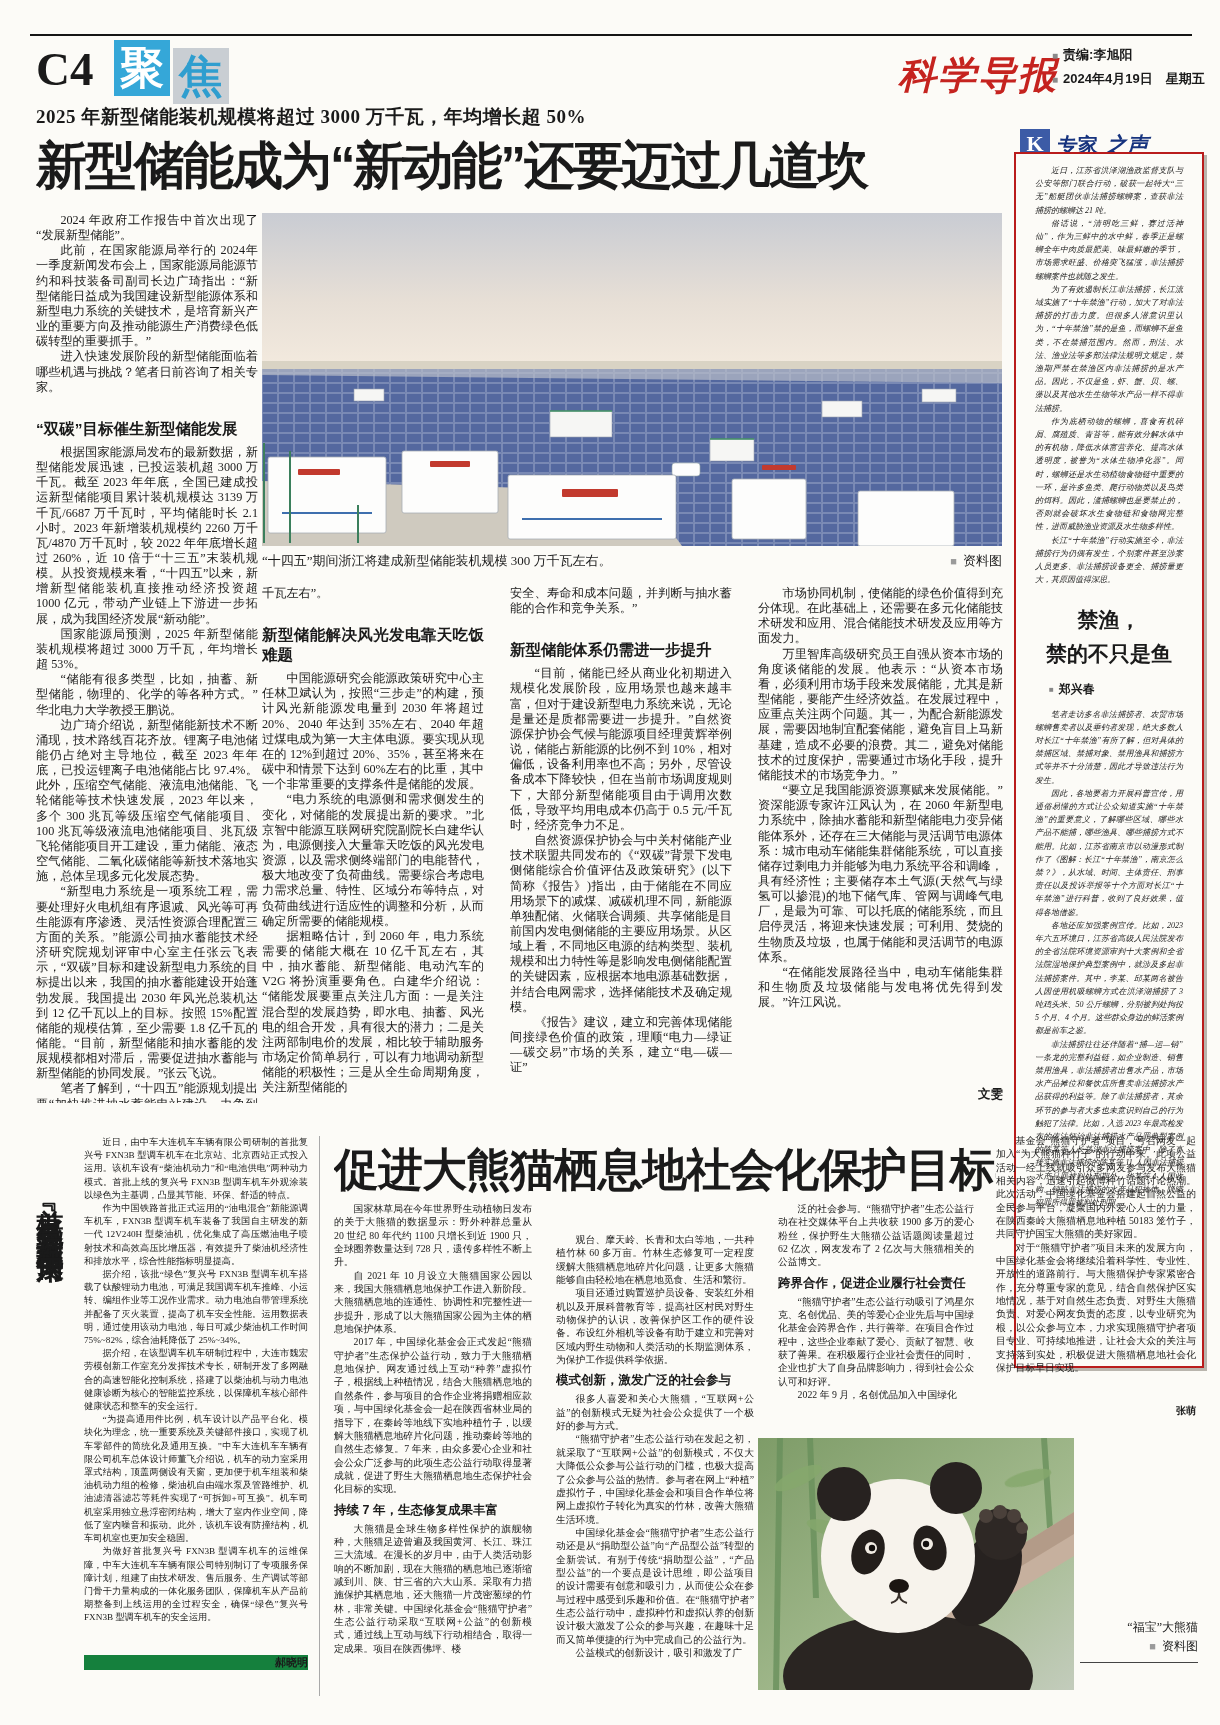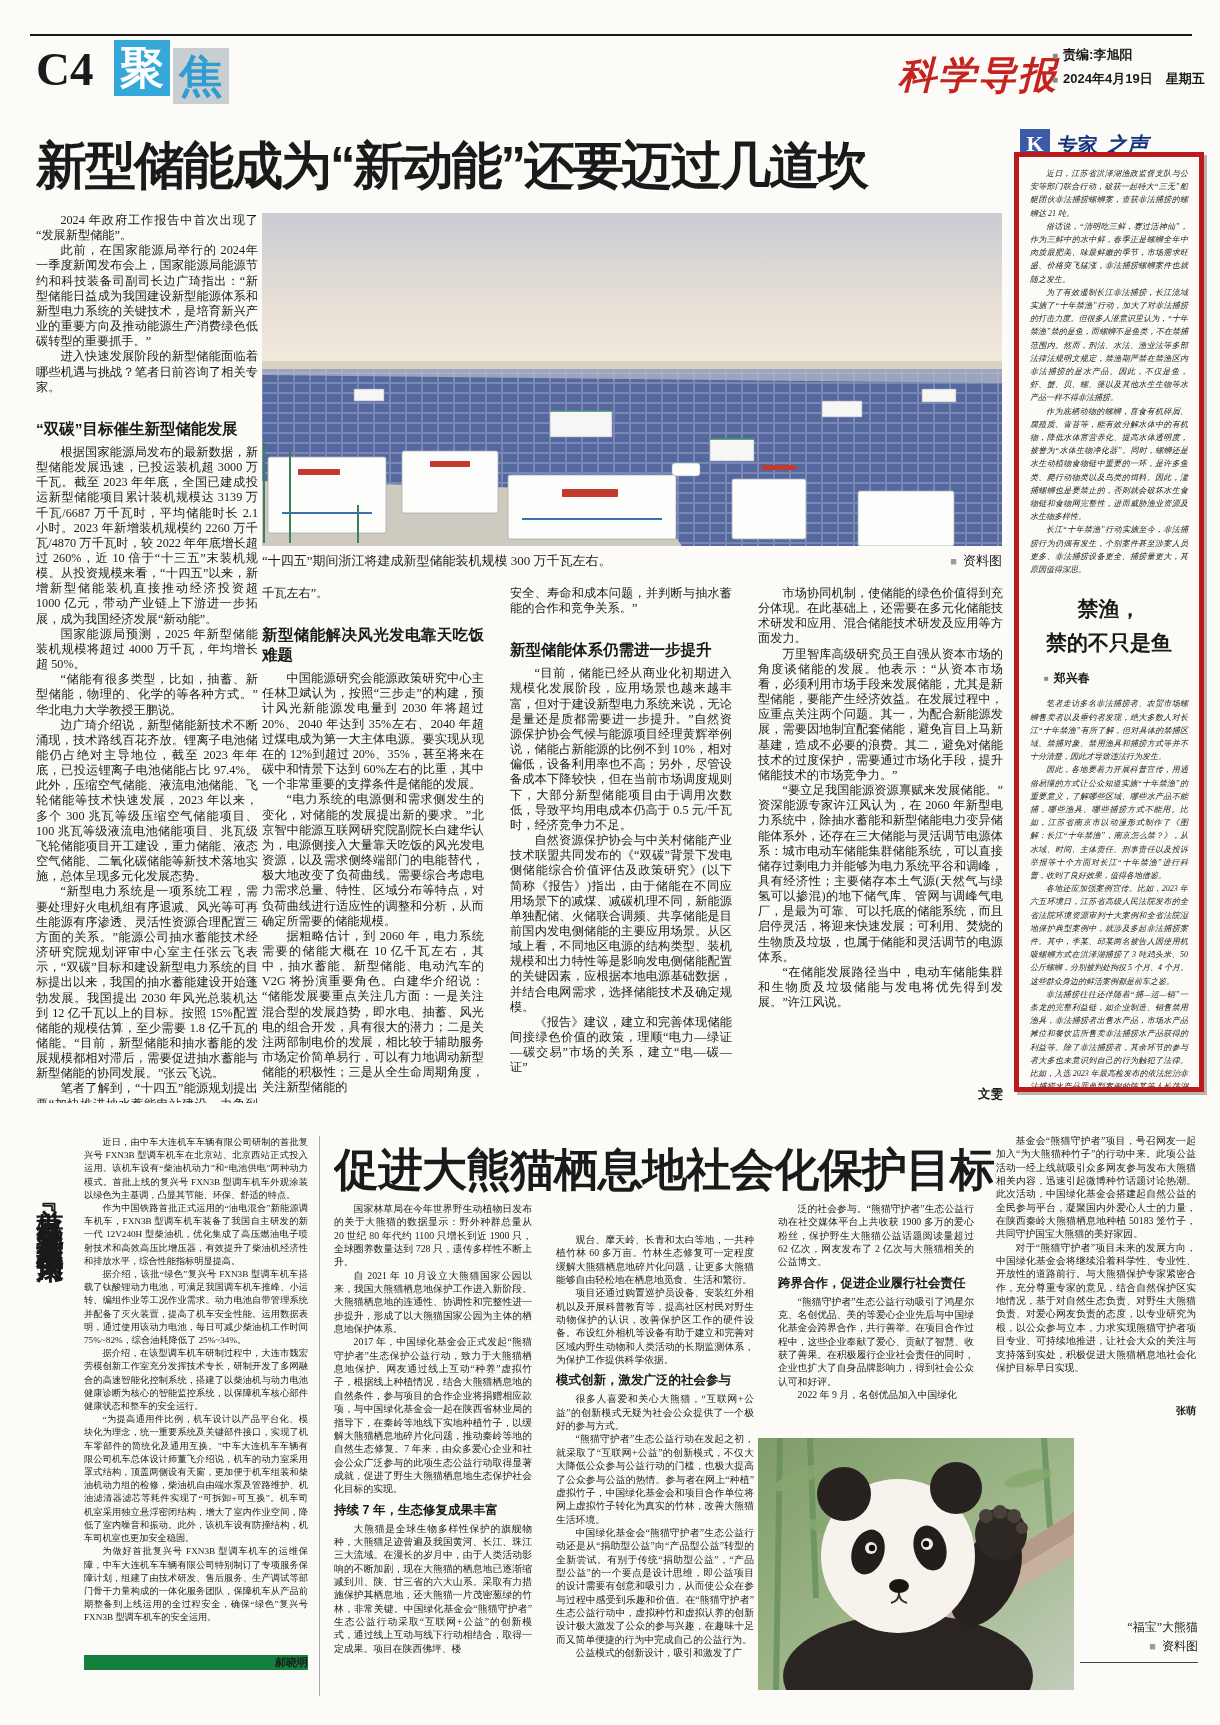--- a/index.html
+++ b/index.html
@@ -40,22 +40,22 @@
   .credit{display:flex;align-items:center;gap:6px;}
   .credit .bullet{color:#9a9a9a;font-size:11px;}
   
   .ev-logo{position:absolute;left:1020px;top:106px;width:180px;}
   .ev-logo-row{display:flex;align-items:flex-end;gap:8px;border-bottom:2px solid #16337e;padding-bottom:3px;}
   .ev-k{width:30px;height:30px;background:#3c5ba6;color:#fff;text-align:center;line-height:30px;
         font-size:22px;font-weight:700;font-family:"Liberation Serif",serif;}
   .ev-t1{font-size:20px;font-weight:700;color:#16337e;font-family:"Liberation Sans",sans-serif;text-decoration:underline;}
   .ev-t2{font-size:21px;font-weight:700;font-style:italic;color:#16337e;margin-top:25px;}
   .ev-py{font-size:12.5px;font-style:italic;color:#14532d;margin-top:2px;text-align:left;}
-  .ev-box{position:absolute;left:1014px;top:152px;width:190px;height:940px;border:5px solid #b91c1c;
-          box-shadow:3px 3px 0 #b9b5ad;background:#fcfbf7;padding:10px 11px;box-sizing:border-box;overflow:hidden;}
+  .ev-box{position:absolute;left:1014px;top:152px;width:190px;height:1216px;border:2px solid #b91c1c;
+          box-shadow:3px 3px 0 #b9b5ad;background:#fcfbf7;padding:10px 19px;box-sizing:border-box;overflow:hidden;}
   .ev-box .para{font-size:8px;line-height:13.2px;font-style:italic;text-align:justify;}
   .ev-head{margin:16px 0 10px 0;text-align:center;font-family:"Liberation Sans",sans-serif;
            font-weight:900;font-size:21px;line-height:34px;}
   .ev-author{display:flex;align-items:center;gap:5px;margin:0 0 10px 14px;
              font-family:"Liberation Sans",sans-serif;font-weight:700;font-size:12px;}
   .ev-author .bullet{font-size:8px;color:#888;}
   
   .loco-head{position:absolute;left:32px;top:1188px;height:510px;writing-mode:vertical-rl;
              font-family:"Liberation Sans",sans-serif;font-weight:900;font-size:27px;letter-spacing:3px;overflow:hidden;}
   #loco-col{left:84px;top:1136px;width:224px;height:545px;font-size:9.2px;line-height:13.2px;}
@@ -92,32 +92,33 @@
   <div class="masthead">科学导报</div>
   <div class="hinfo hinfo1">
     <span class="bullet">■</span>
     <span>责编:李旭阳</span>
   </div>
   <div class="hinfo hinfo2">
     <span class="bullet">■</span>
     <span>2024年4月19日　星期五</span>
   </div>
 
+  <div class="kicker">2025 年新型储能装机规模将超过 3000 万千瓦，年均增长超 50%</div>
   <h1 class="headline-main" style="margin:0">新型储能成为“新动能”还要迈过几道坎</h1>
 
   <div class="col" id="st-col1">
     <div>
         <p class="para">2024 年政府工作报告中首次出现了“发展新型储能”。</p>
         <p class="para">此前，在国家能源局举行的 2024年一季度新闻发布会上，国家能源局能源节约和科技装备司副司长边广琦指出：“新型储能日益成为我国建设新型能源体系和新型电力系统的关键技术，是培育新兴产业的重要方向及推动能源生产消费绿色低碳转型的重要抓手。”</p>
         <p class="para">进入快速发展阶段的新型储能面临着哪些机遇与挑战？笔者日前咨询了相关专家。</p>
       </div>
     <h3 class="subhead">“双碳”目标催生新型储能发展</h3>
     <div>
         <p class="para">根据国家能源局发布的最新数据，新型储能发展迅速，已投运装机超 3000 万千瓦。截至 2023 年年底，全国已建成投运新型储能项目累计装机规模达 3139 万千瓦/6687 万千瓦时，平均储能时长 2.1 小时。2023 年新增装机规模约 2260 万千瓦/4870 万千瓦时，较 2022 年年底增长超过 260%，近 10 倍于“十三五”末装机规模。从投资规模来看，“十四五”以来，新增新型储能装机直接推动经济投资超 1000 亿元，带动产业链上下游进一步拓展，成为我国经济发展“新动能”。</p>
-        <p class="para">国家能源局预测，2025 年新型储能装机规模将超过 4000 万千瓦，年均增长超 50%。</p>
+        <p class="para">国家能源局预测，2025 年新型储能装机规模将超过 3000 万千瓦，年均增长超 53%。</p>
         <p class="para">“储能有很多类型，比如，抽蓄、新型储能，物理的、化学的等各种方式。”华北电力大学教授王鹏说。</p>
         <p class="para">边广琦介绍说，新型储能新技术不断涌现，技术路线百花齐放。锂离子电池储能仍占绝对主导地位，截至 2023 年年底，已投运锂离子电池储能占比 97.4%。此外，压缩空气储能、液流电池储能、飞轮储能等技术快速发展，2023 年以来，多个 300 兆瓦等级压缩空气储能项目、100 兆瓦等级液流电池储能项目、兆瓦级飞轮储能项目开工建设，重力储能、液态空气储能、二氧化碳储能等新技术落地实施，总体呈现多元化发展态势。</p>
         <p class="para">“新型电力系统是一项系统工程，需要处理好火电机组有序退减、风光等可再生能源有序渗透、灵活性资源合理配置三方面的关系。”能源公司抽水蓄能技术经济研究院规划评审中心室主任张云飞表示，“双碳”目标和建设新型电力系统的目标提出以来，我国的抽水蓄能建设开始蓬勃发展。我国提出 2030 年风光总装机达到 12 亿千瓦以上的目标。按照 15%配置储能的规模估算，至少需要 1.8 亿千瓦的储能。“目前，新型储能和抽水蓄能的发展规模都相对滞后，需要促进抽水蓄能与新型储能的协同发展。”张云飞说。</p>
         <p class="para">笔者了解到，“十四五”能源规划提出要“加快推进抽水蓄能电站建设，力争到 2025 年抽水蓄能电站装机容量达到 6200 万千瓦以上、在建装机规模达到 6000 万</p>
       </div>
   </div>
 
   <div class="photo-main">
     <svg width="740" height="333" viewBox="0 0 740 333">
       <defs>

